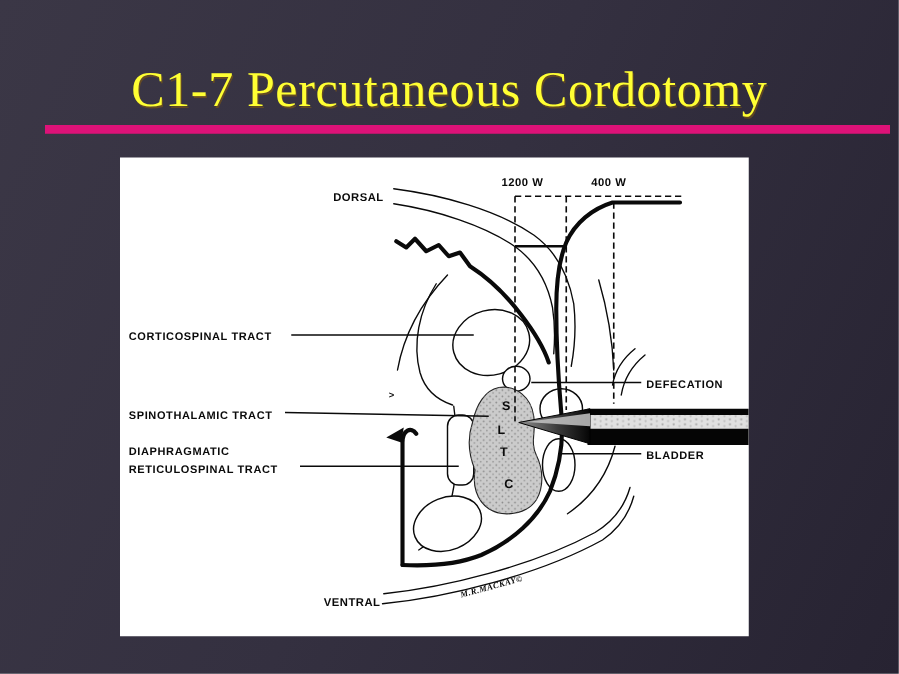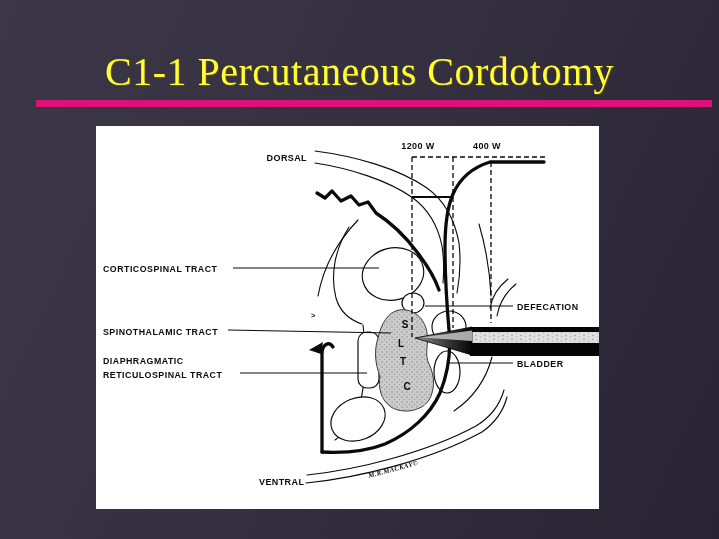--- a/index.html
+++ b/index.html
@@ -38,21 +38,21 @@
   .thick{fill:none;stroke:#0a0a0a;stroke-width:3.3;stroke-linecap:round;stroke-linejoin:round;}
   .dash{fill:none;stroke:#0a0a0a;stroke-width:1.3;stroke-dasharray:5 3;}
   .leader{fill:none;stroke:#0a0a0a;stroke-width:1.2;}
   .region{fill:#ffffff;stroke:#0a0a0a;stroke-width:1.15;}
 </style>
 </head>
 <body>
 
 <div class="slide">
 
-  <div class="title">C1-1 Percutaneous Cordotomy</div>
+  <div class="title">C1-7 Percutaneous Cordotomy</div>
   <div class="accent-bar"></div>
 
   <div class="figure">
     <svg width="503" height="383" viewBox="0 0 503 383">
       <defs>
         <pattern id="stip" patternUnits="userSpaceOnUse" width="5" height="5">
           <circle cx="1" cy="1" r="0.7" fill="#878787"></circle>
           <circle cx="3.5" cy="3.4" r="0.7" fill="#9a9a9a"></circle>
         </pattern>
         <pattern id="mot" patternUnits="userSpaceOnUse" width="9" height="4">

